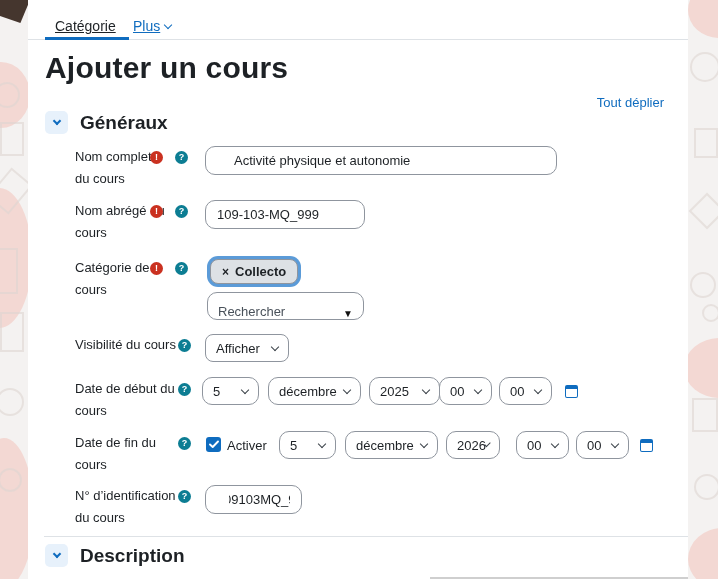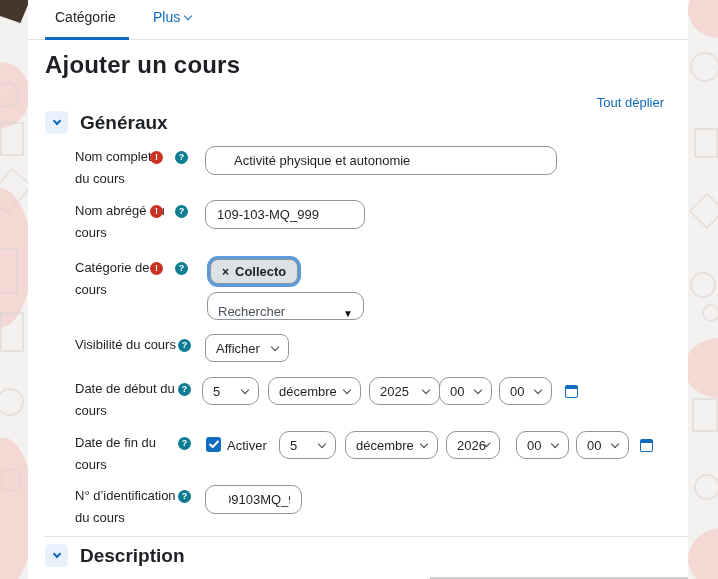--- a/index.html
+++ b/index.html
@@ -24,33 +24,33 @@
 
   
   .card {
     position: absolute; left: 28px; top: 0; width: 660px; height: 579px;
     background: #ffffff;
   }
 
   
   .tabbar { position: absolute; left: 0; top: 0; width: 100%; height: 40px;
             border-bottom: 1px solid #dee2e6; background: #fff; }
-  .tab { position: absolute; top: 9px; font-size: 14px; cursor: pointer; }
+  .tab { position: absolute; top: 18px; font-size: 14px; cursor: pointer; text-decoration: underline; }
   .tab-category { left: 27px; color: #1d2125; }
-  .tab-more { left: 105px; color: #0f6cbf; display: flex; align-items: center; gap: 5px; margin-left: 20px; }
+  .tab-more { left: 105px; color: #0f6cbf; display: flex; align-items: center; gap: 5px; }
   .tab-indicator { position: absolute; left: 17px; top: 37px; width: 84px; height: 3px;
                    background: #0f6cbf; }
   .chev {
     display: inline-block; width: 6px; height: 6px;
     border-right: 1.6px solid #3a4148; border-bottom: 1.6px solid #3a4148;
     transform: rotate(45deg); margin-top: -3px;
   }
   .chev.blue { border-color: #0f6cbf; }
 
-  .page-title { position: absolute; left: 17px; top: 51px; font-size: 24px;
+  .page-title { position: absolute; left: 17px; top: 51px; font-size: 30px;
                 font-weight: 700; letter-spacing: .2px; }
   .expand-all { position: absolute; right: 24px; top: 95px; font-size: 13px;
                 color: #0f6cbf; text-decoration: none; }
 
   
   .section-hd { position: absolute; left: 17px; display: flex; align-items: center; gap: 12px; }
   .collapse-btn {
     width: 23px; height: 23px; border: none; background: #e7f1fb; border-radius: 5px;
     display: inline-flex; align-items: center; justify-content: center; cursor: pointer;
   }

